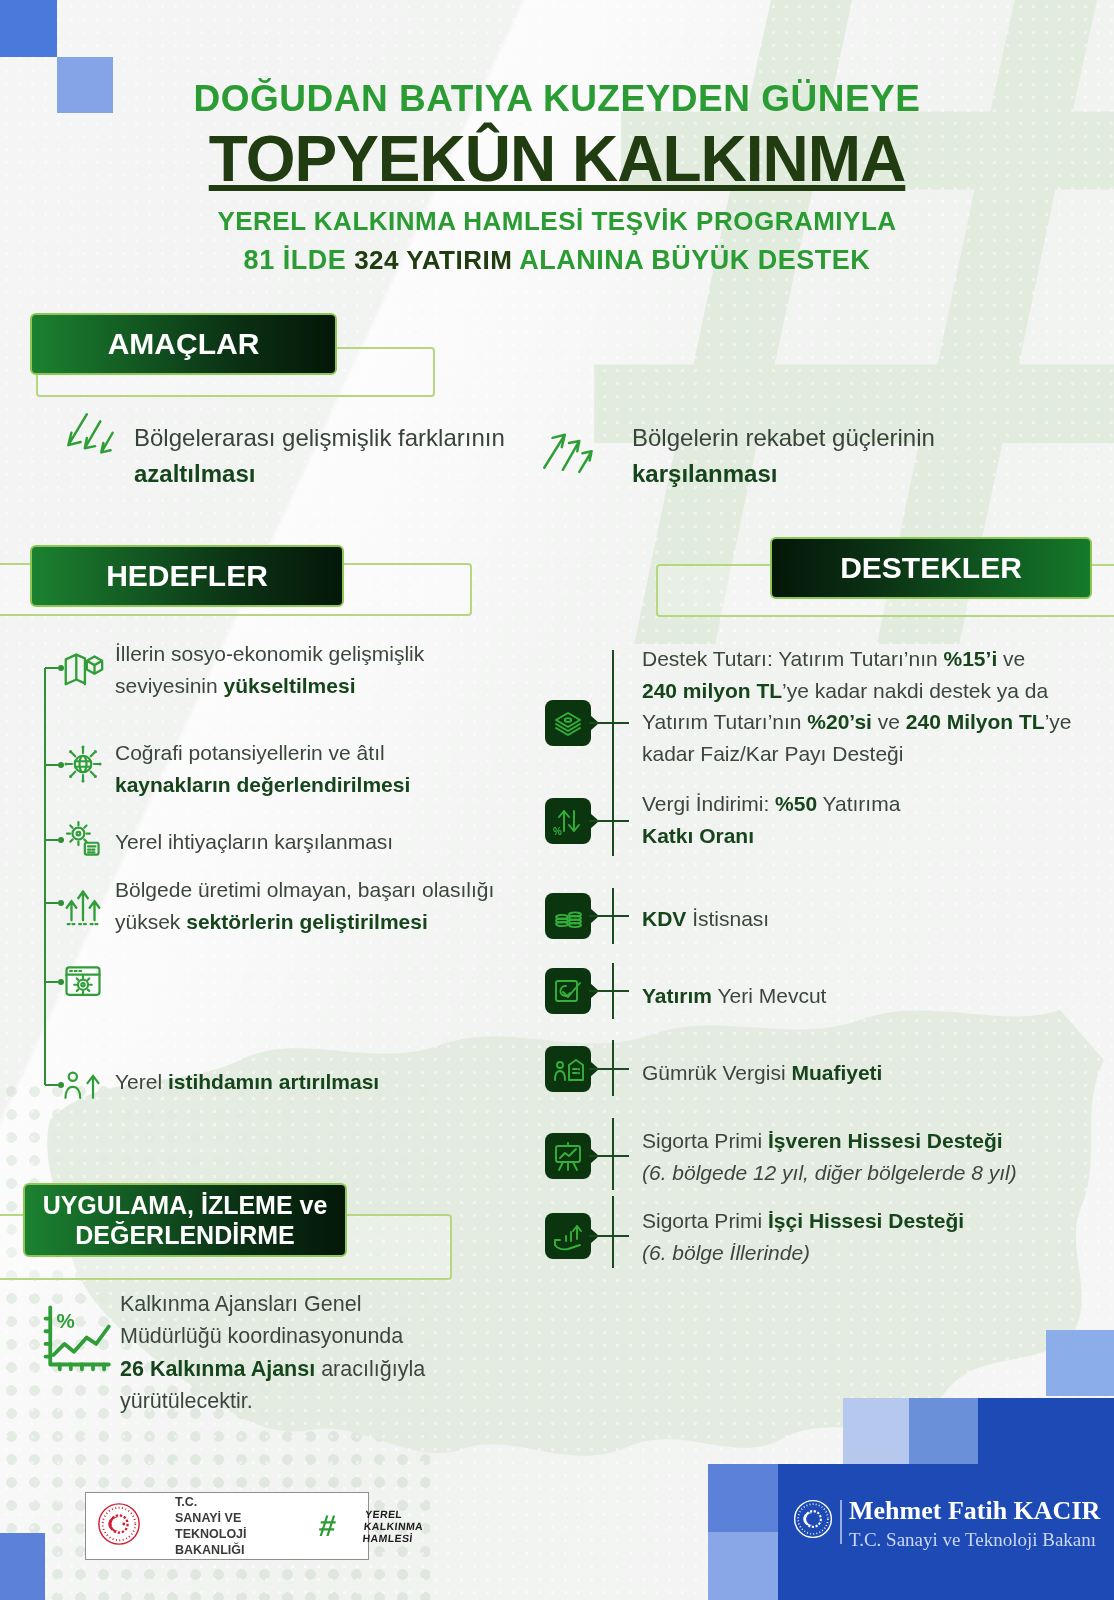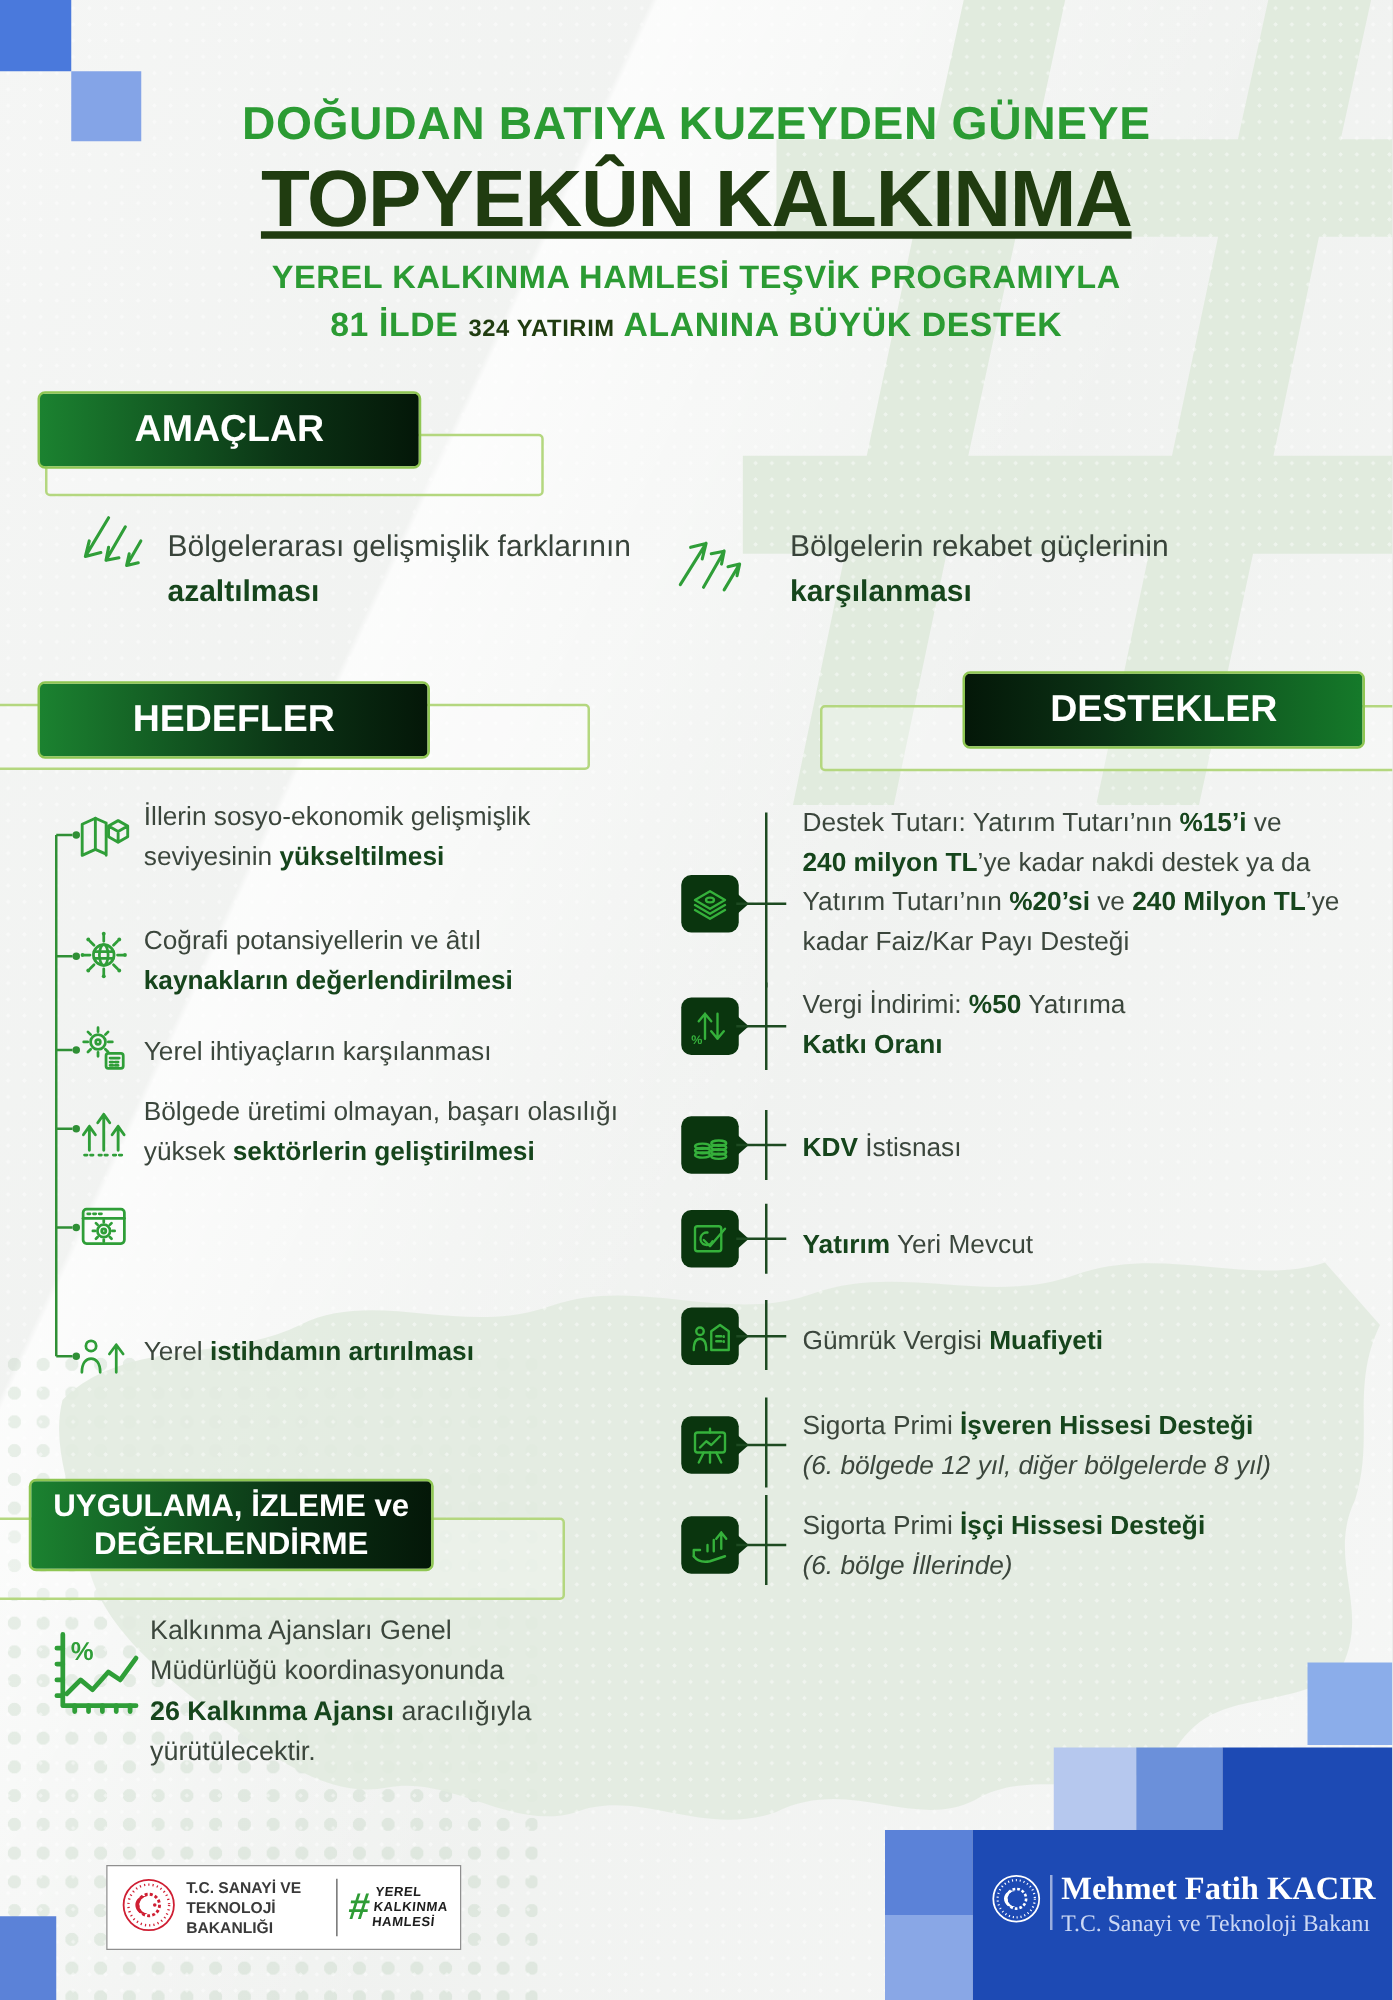--- a/index.html
+++ b/index.html
@@ -20,21 +20,21 @@
     background-size:23px 23px;}
   .map-wrap{position:absolute;left:40px;top:950px;z-index:0;}
   
   .sq{position:absolute;z-index:3;}
   
   .header{position:absolute;left:0;top:78px;width:100%;text-align:center;z-index:2;}
   .kicker{font-size:37px;font-weight:700;color:#2b9b33;letter-spacing:.5px;text-align:center;}
   .big-title{font-size:64px;font-weight:700;color:#203c10;letter-spacing:-1px;margin-top:2px;text-decoration:underline;}
   .subtitle{font-size:26px;font-weight:700;color:#2b9b33;margin-top:10px;letter-spacing:.5px;}
   .line4{font-size:27px;font-weight:700;color:#2b9b33;margin-top:8px;letter-spacing:.5px;}
-  .line4 .b{font-size:19px;color:#203c10;text-align:center;}
+  .line4 .b{font-size:26px;color:#203c10;text-align:center;}
   
   .sec-dark{position:absolute;z-index:2;display:flex;align-items:center;justify-content:center;
     background:linear-gradient(90deg,#1b8230 0%,#0b3315 65%,#041708 100%);
     border:2px solid #8fc653;border-radius:6px;color:#fff;font-weight:700;}
   .sec-dark.rev{background:linear-gradient(90deg,#041708 0%,#0b3315 35%,#157a2a 100%);}
   .sec-outline{position:absolute;z-index:1;border:2px solid #b4d77f;border-radius:4px;background:rgba(255,255,255,.25);}
   
   .itext{font-size:21px;line-height:1.5;color:#3b463c;z-index:2;position:absolute;}
   .itext .b,.b{font-weight:700;color:#16451c;}
   .i{font-style:italic;}
@@ -52,21 +52,21 @@
   .d-box::after{content:'';position:absolute;right:-8px;top:15px;border-left:9px solid #0a350e;
     border-top:8px solid transparent;border-bottom:8px solid transparent;}
   .gicon{stroke:#35b13b;fill:none;stroke-width:1.9;stroke-linecap:round;stroke-linejoin:round;}
   .gicon .fil{fill:#35b13b;stroke:none;font-weight:bold;}
   .d-vline{position:absolute;left:612px;width:2px;background:#1d4a21;z-index:2;}
   .d-hline{position:absolute;left:589px;width:40px;height:2px;background:#1d4a21;z-index:2;}
   
   .sec-dark.two{flex-direction:column;line-height:1.2;}
   
   .gov-box{position:absolute;left:85px;top:1492px;width:284px;height:68px;background:#fff;
-    border:1px solid #8f8f8f;z-index:3;display:flex;align-items:center;padding:0 10px;box-sizing:border-box;}
+    border:1px solid #8f8f8f;z-index:3;display:flex;align-items:center;padding:0 10px;box-sizing:border-box;gap:26px;}
   .gov-text{font-size:12.5px;font-weight:700;color:#3a3a3a;line-height:1.3;margin-left:7px;}
   .gov-div{width:1px;height:46px;background:#555;margin:0 9px 0 11px;}
   .ht-sym{font-size:30px;font-weight:700;color:#2e9c35;margin-right:3px;transform:skewX(-6deg);}
   .ht-lines{font-size:10.5px;font-weight:700;color:#1d1d1d;line-height:1.15;letter-spacing:.4px;transform:skewX(-6deg);}
   .minister-name{position:absolute;left:849px;top:1496px;font-family:"Liberation Serif",serif;
     font-weight:700;font-size:26px;color:#ffffff;z-index:4;}
   .minister-title{position:absolute;left:849px;top:1529px;font-family:"Liberation Serif",serif;
     font-size:19px;color:#ccd8f4;z-index:4;}
   .m-div{position:absolute;left:840px;top:1500px;width:2px;height:44px;background:rgba(255,255,255,.55);z-index:4;}
 </style>

